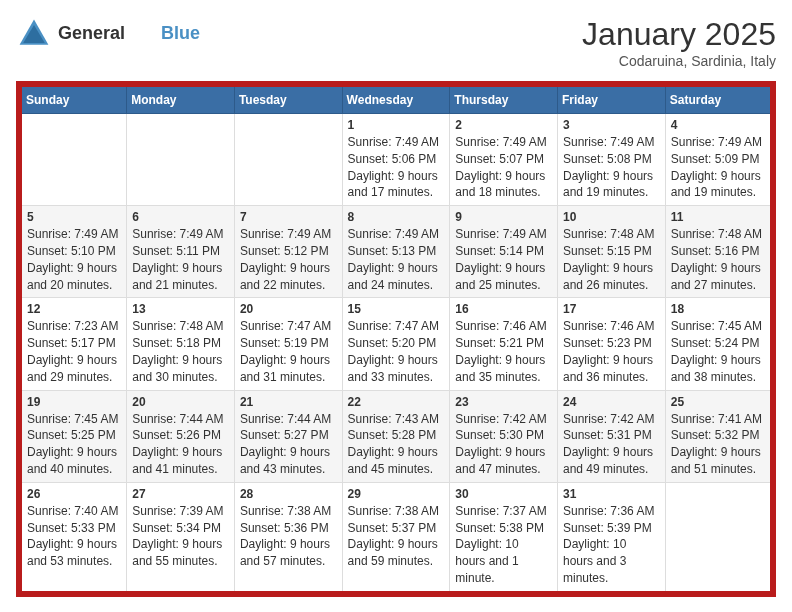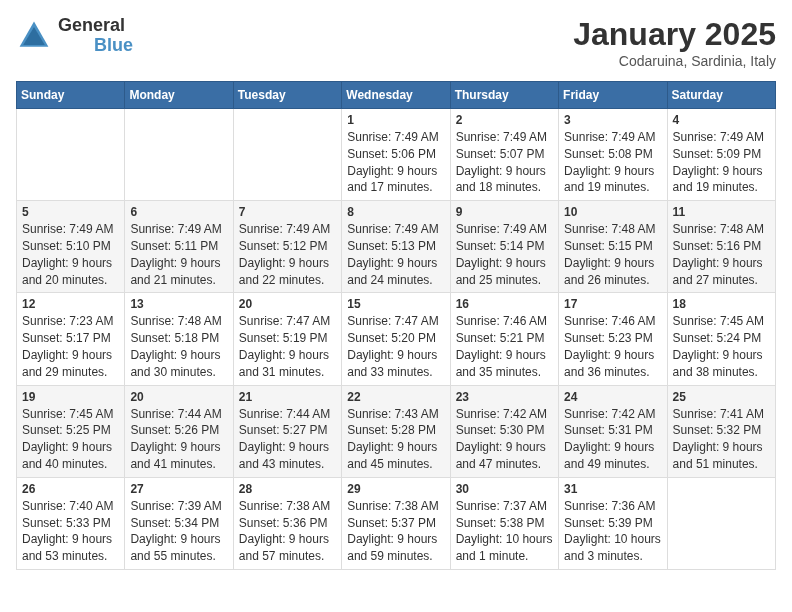--- a/index.html
+++ b/index.html
@@ -16,21 +16,21 @@
       align-items: flex-start;
       margin-bottom: 12px;
     }
     .logo {
       display: flex;
       align-items: center;
       gap: 6px;
     }
     .logo-text {
       display: flex;
-      flex-direction: column;
+      flex-direction: row;
       line-height: 1.1;
     }
     .logo-general {
       font-size: 18px;
       font-weight: bold;
       color: #333;
     }
     .logo-blue {
       font-size: 18px;
       font-weight: bold;
@@ -39,31 +39,31 @@
     }
     .logo-icon {
       width: 36px;
       height: 36px;
     }
     .title-block {
       text-align: right;
     }
     .month-title {
       font-size: 32px;
-      font-weight: bold;
+      font-weight: normal;
       color: #333;
     }
     .location {
       font-size: 14px;
       color: #555;
     }
     .calendar {
       width: 100%;
       border-collapse: collapse;
-      border: 1px solid #b91c1c;
+      border: 6px solid #b91c1c;
     }
     .calendar th {
       background-color: #3a6ea5;
       color: white;
       font-size: 12px;
       font-weight: bold;
       padding: 6px 4px;
       text-align: left;
       border: 1px solid #2d5a8a;
     }

